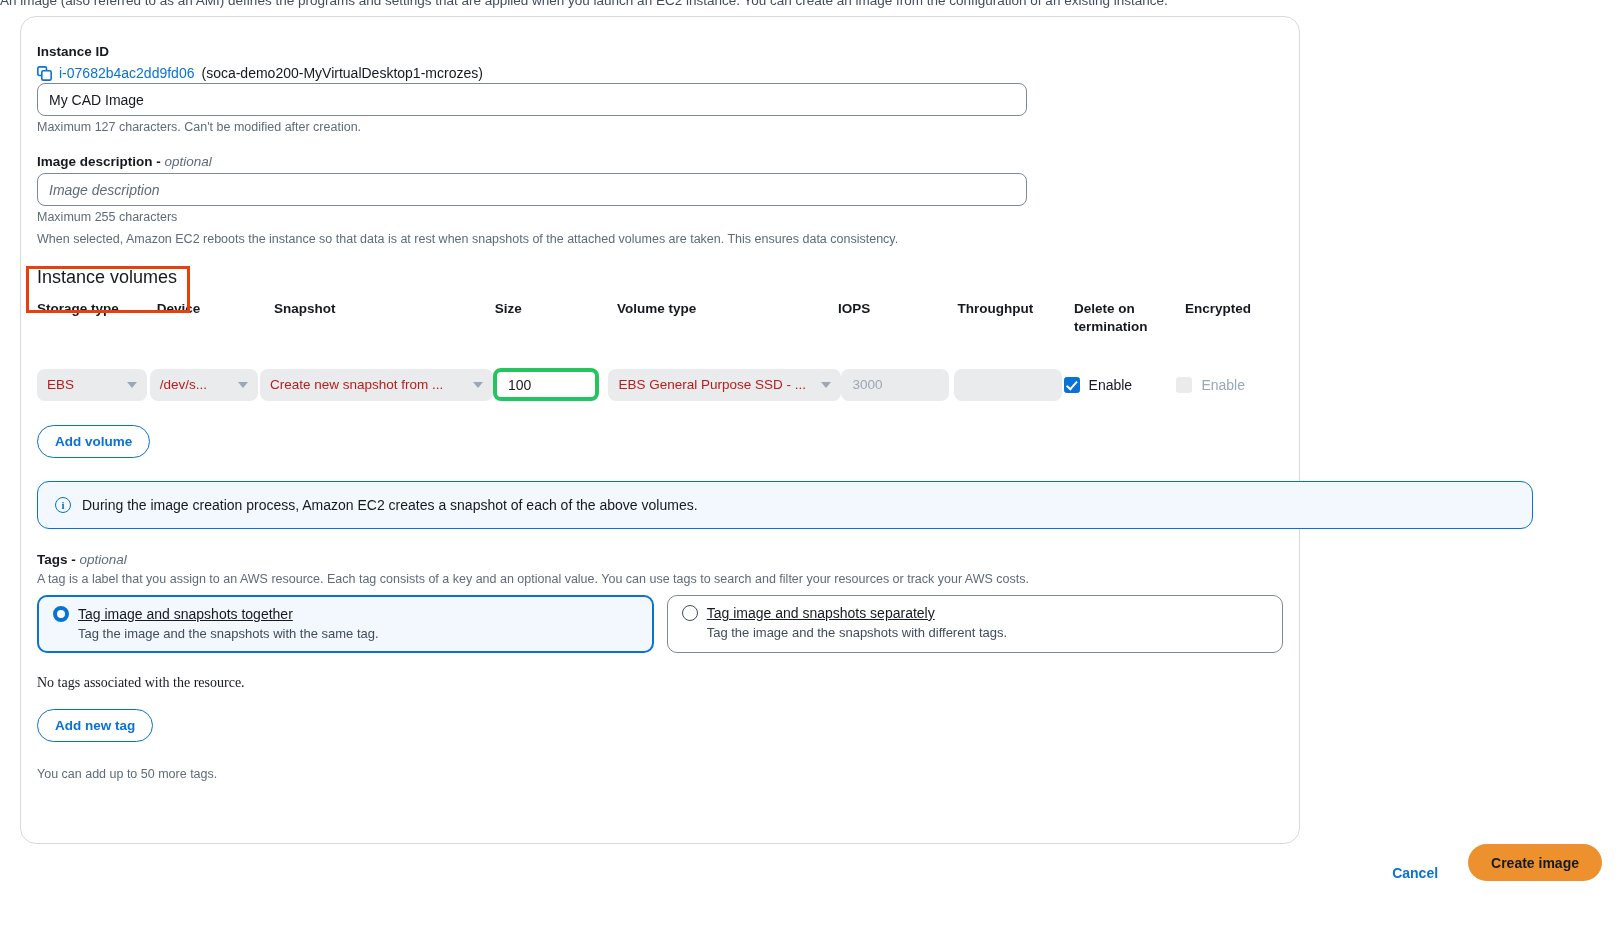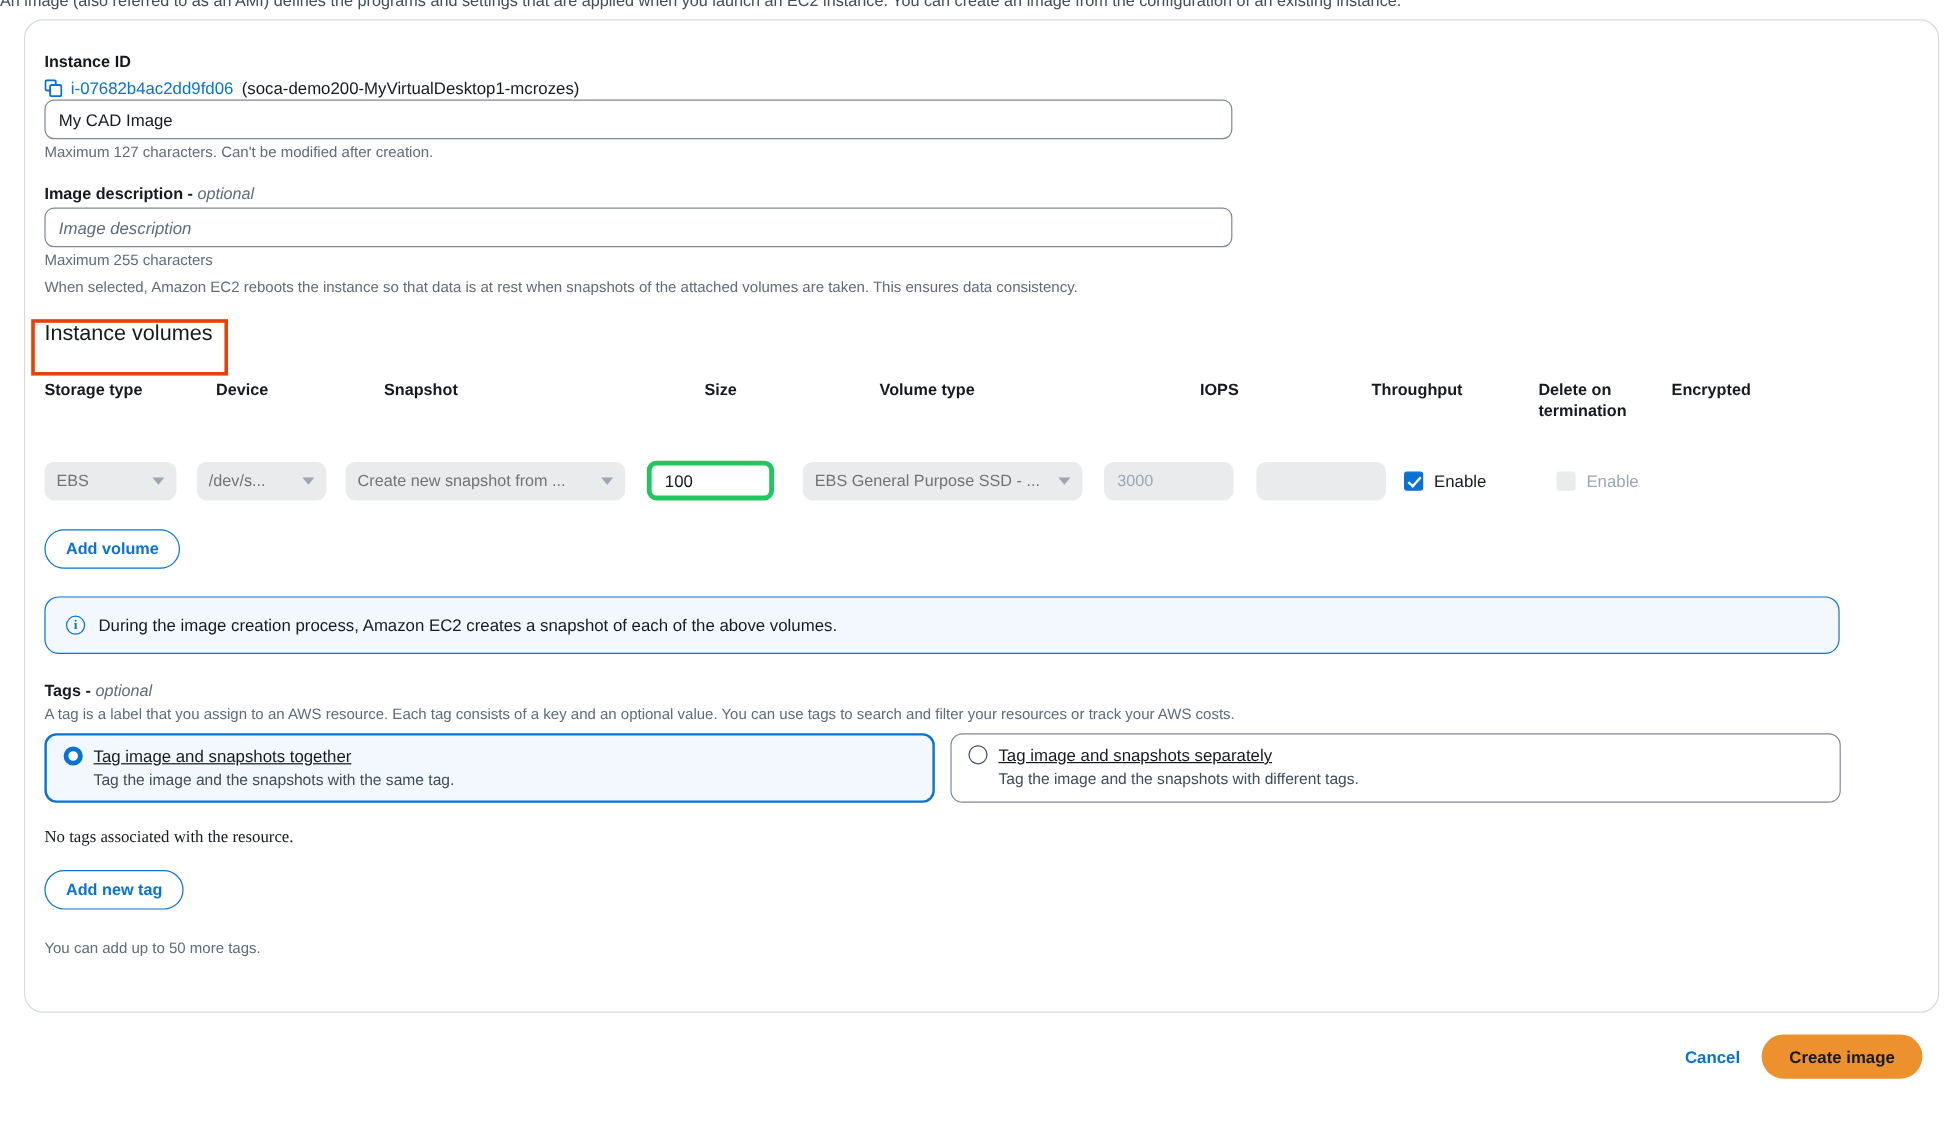--- a/index.html
+++ b/index.html
@@ -22,21 +22,21 @@
   }
   .intro-clip span {
     display: block;
     font-size: 13.5px; line-height: 16px;
     color: #414d5c; white-space: nowrap;
   }
 
   
   .panel {
     position: absolute; left: 20px; top: 16px;
-    width: 1596px; height: 828px;
+    width: 1280px; height: 828px;
     background: #ffffff;
     border: 1px solid #d5dbdb;
     border-radius: 16px;
     padding: 26px 16px 0 16px;
   }
 
   .field-label {
     font-size: 13.5px; font-weight: bold;
     color: #16191f; line-height: 18px;
     margin: 0 0 2px 0;
@@ -121,21 +121,21 @@
   .c-iops     { width: 127px; }
   .c-through  { width: 123px; }
   .c-delete   { width: 127px; }
   .c-encrypt  { width: 120px; }
 
   .sel-disabled {
     height: 32px; border-radius: 8px;
     background: #e9ebed; border: none;
     display: flex; align-items: center;
     padding: 0 10px;
-    font-size: 13.5px; color: #737373;
+    font-size: 13.5px; color: #b91c1c;
     justify-content: space-between;
   }
   .sel-disabled .caret {
     width: 0; height: 0; margin-left: 8px;
     border-left: 5px solid transparent;
     border-right: 5px solid transparent;
     border-top: 6px solid #9ba7b6;
   }
   .inp-disabled {
     height: 32px; border-radius: 8px;
@@ -212,22 +212,22 @@
   .radio.checked {
     border: 4.6px solid #0972d3; background: #ffffff;
   }
   .tag-card-title { font-size: 14px; color: #16191f; text-decoration: underline; }
   .tag-card-sub {
     font-size: 13px; color: #414d5c;
     margin: 3px 0 0 25px; line-height: 17px;
   }
 
   .footer {
-    position: absolute; right: 20px; top: 862px;
-    display: flex; align-items: center; gap: 12px;
+    position: absolute; right: 20px; top: 844px;
+    display: flex; align-items: flex-end; gap: 24px;
   }
 </style>
 </head>
 <body>
 
 <div class="page">
 
   <div class="intro-clip">
     <span>An image (also referred to as an AMI) defines the programs and settings that are applied when you launch an EC2 instance. You can create an image from the configuration of an existing instance.</span>
   </div>
@@ -257,21 +257,21 @@
     </div>
     <input class="text-input" type="text" placeholder="Image description" style="">
     <div class="hint">Maximum 255 characters</div>
 
     
     <div class="hint" style="margin-top:6px;">When selected, Amazon EC2 reboots the instance so that data is at rest when snapshots of the attached volumes are taken. This ensures data consistency.</div>
 
     
     <div class="section-title" style="margin-top:20px;">Instance volumes</div>
 
-    <div class="vol-head" style="margin-top:28px;gap:16px;">
+    <div class="vol-head" style="margin-top:12px;gap:16px;">
       <div class="c-storage">Storage type</div>
       <div class="c-device">Device</div>
       <div class="c-snapshot">Snapshot</div>
       <div class="c-size">Size</div>
       <div class="c-voltype">Volume type</div>
       <div class="c-iops">IOPS</div>
       <div class="c-through">Throughput</div>
       <div class="c-delete" style="max-width:95px;">Delete on termination</div>
       <div class="c-encrypt">Encrypted</div>
     </div>

